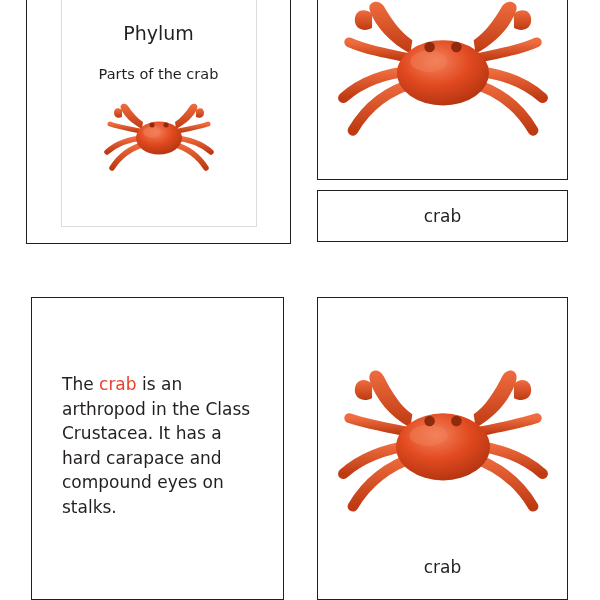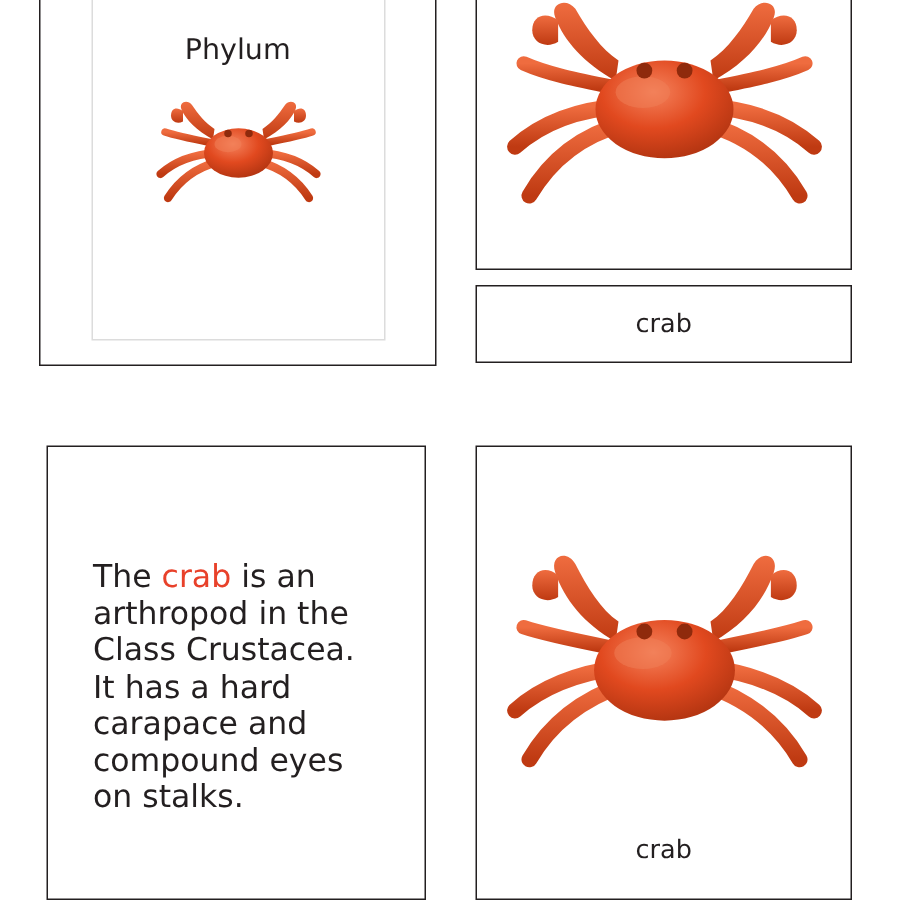--- a/index.html
+++ b/index.html
@@ -85,21 +85,21 @@
     text-align: center;
   }
 
   
   #definition-card {
     left: 31px; top: 297px;
     width: 253px; height: 303px;
     padding: 74px 0 0 30px;
   }
   .def-text {
-    font-size: 21px;
+    font-size: 17px;
     line-height: 24.5px;
     color: #231f20;
     width: 190px;
   }
   .def-text .hl { color: #e8412a; }
 
   
   .crab {
     position: relative;
     display: block;
@@ -109,20 +109,21 @@
 </head>
 <body>
 
 <div class="page">
 
   <div class="card" id="title-card">
     <div id="title-inner">
       <div class="title-main">
         <div>Phylum</div>
       </div>
+      <div class="title-sub">Parts of the crab</div>
 
       <div class="crab" style="margin-top:16px;">
         <svg width="120" height="80" viewBox="0 0 240 160" aria-hidden="true">
           <defs>
             <radialGradient id="bodyG1" cx="42%" cy="32%" r="68%">
               <stop offset="0%" stop-color="#f5825c"></stop>
               <stop offset="55%" stop-color="#e1491f"></stop>
               <stop offset="100%" stop-color="#b63612"></stop>
             </radialGradient>
             <linearGradient id="legG1" x1="0" y1="0" x2="0" y2="1">

